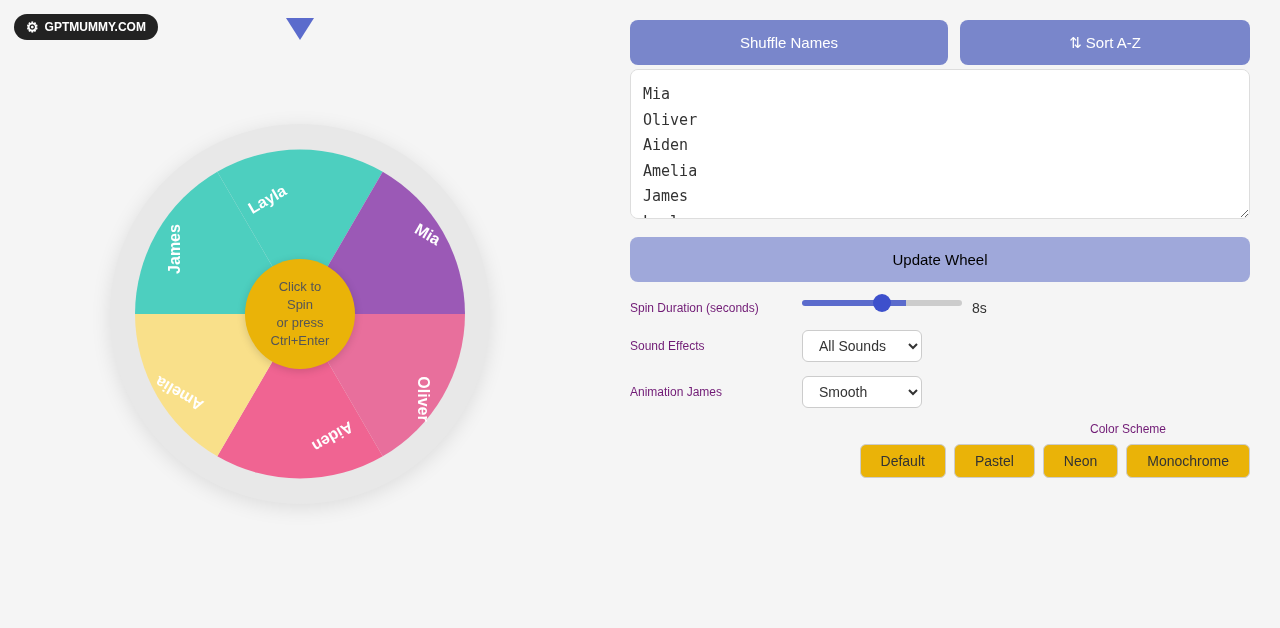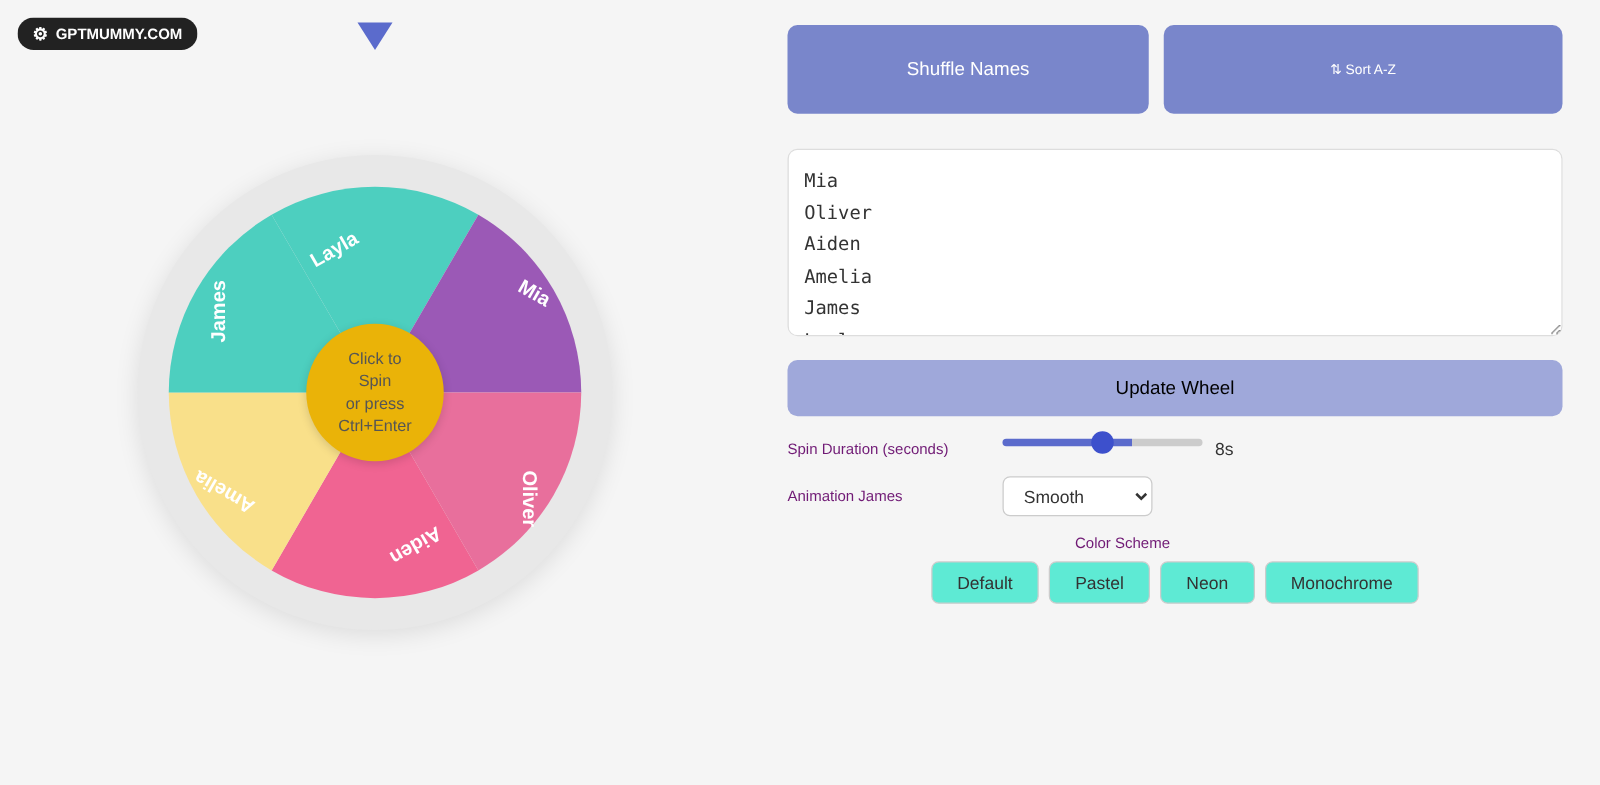--- a/index.html
+++ b/index.html
@@ -103,43 +103,43 @@
       flex: 1;
       padding: 20px 30px;
       overflow-y: auto;
       background: #f5f5f5;
     }
 
     
     .top-buttons {
       display: flex;
       gap: 12px;
-      margin-bottom: 28px;
+      margin-bottom: 4px;
     }
 
     .btn-shuffle {
       flex: 1;
       padding: 14px;
       background: #7986cb;
       color: white;
       border: none;
       border-radius: 8px;
       font-size: 15px;
       font-weight: 500;
       cursor: pointer;
     }
 
     .btn-sort {
       flex: 1;
-      padding: 29px;
+      padding: 0;
       background: #7986cb;
       color: white;
       border: none;
       border-radius: 8px;
-      font-size: 11px;
+      font-size: 15px;
       font-weight: 500;
       cursor: pointer;
       display: flex;
       align-items: center;
       justify-content: center;
       gap: 8px;
     }
 
     
     .names-textarea {
@@ -238,21 +238,21 @@
 
     .color-scheme-buttons {
       display: flex;
       gap: 8px;
     }
 
     .btn-scheme {
       padding: 8px 20px;
       border: 1px solid #ccc;
       border-radius: 6px;
-      background: #5eead4;
+      background: #eab308;
       font-size: 14px;
       color: #333;
       cursor: pointer;
     }
   </style>
 </head>
 <body>
 
 <div class="logo-bar">
   <span class="gear-icon">⚙</span>
@@ -321,33 +321,41 @@
     
     <div class="option-row">
       <span class="option-label">Spin Duration (seconds)</span>
       <div class="slider-container">
         <input type="range" min="1" max="15" value="8" style="">
         <span class="slider-value">8s</span>
       </div>
     </div>
 
     
+    <div class="option-row">
+      <span class="option-label">Sound Effects</span>
+      <select>
+        <option>All Sounds</option>
+        <option>Tick Only</option>
+        <option>None</option>
+      </select>
+    </div>
 
     
     <div class="option-row">
       <span class="option-label">Animation James</span>
       <select>
         <option>Smooth</option>
         <option>Fast</option>
         <option>Slow</option>
       </select>
     </div>
 
     
-    <div class="option-row" style="flex-direction: column; align-items: center; gap: 8px;">
+    <div class="option-row" style="flex-direction: column; align-items: flex-end; gap: 8px;">
       <span class="option-label">Color Scheme</span>
       <div class="color-scheme-buttons">
         <button class="btn-scheme">Default</button>
         <button class="btn-scheme">Pastel</button>
         <button class="btn-scheme">Neon</button>
         <button class="btn-scheme">Monochrome</button>
       </div>
     </div>
 
   </div>

